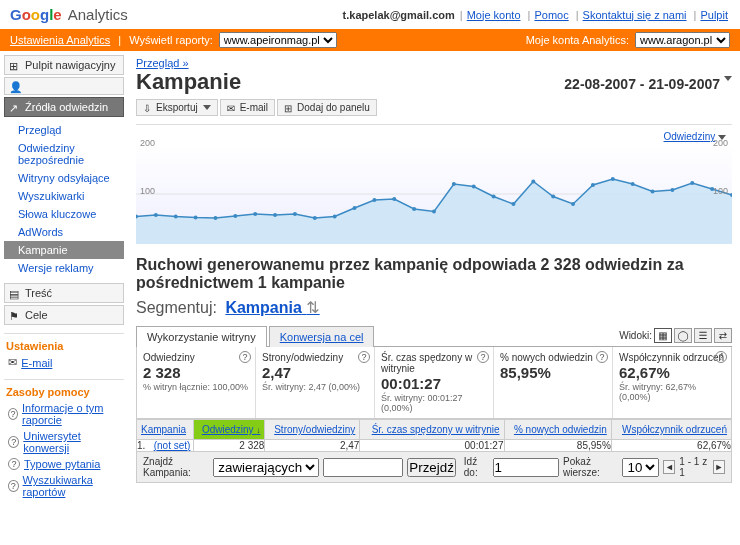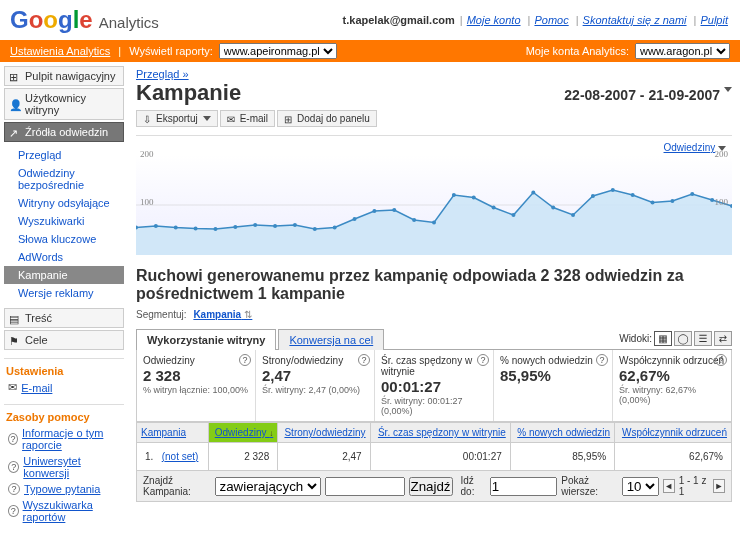--- a/index.html
+++ b/index.html
@@ -2,25 +2,25 @@
 <html><head>
 <meta charset="utf-8">
 <style>
   * { box-sizing: border-box; margin: 0; padding: 0; }
   body { font-family: Arial, sans-serif; font-size: 11px; color: #333; background: #fff; width: 740px; }
   a { color: #1155cc; text-decoration: underline; cursor: pointer; }
   
   
   .header { display: flex; justify-content: space-between; align-items: center; padding: 6px 10px; }
   .logo { display: flex; align-items: baseline; gap: 2px; }
-  .logo-g { font-size: 24px; font-weight: bold; }
+  .logo-g { font-size: 15px; font-weight: bold; }
   .logo-g .b { color: #3366cc; } .logo-g .r { color: #dd4433; } .logo-g .y { color: #eeaa00; } .logo-g .gr { color: #009933; }
   .logo-a { font-size: 15px; color: #555; margin-left: 4px; }
   .header-links { font-size: 11px; color: #333; }
-  .header-links a { margin: 15px 2px; font-style: italic; }
+  .header-links a { margin: 15px 2px; }
   .sep { color: #999; margin: 0 2px; }
   
   
   .orange-bar { background: #ff7700; color: #fff; display: flex; align-items: center; padding: 3px 10px; font-size: 11px; }
   .orange-bar a { color: #fff; }
   .orange-bar .label { margin-right: 6px; }
   .orange-bar select { font-size: 11px; }
   .orange-spacer { flex: 1; }
   
   
@@ -46,53 +46,53 @@
   .page-title { font-size: 22px; font-weight: bold; }
   .date-range { font-size: 14px; font-weight: bold; display: flex; align-items: flex-start; gap: 4px; }
   .toolbar { display: flex; gap: 2px; margin: 4px 0 8px; }
   .tbtn { border: 1px solid #ccc; background: #f3f3f3; padding: 2px 6px; display: flex; align-items: center; gap: 3px; font-size: 10px; cursor: pointer; }
   .tbtn .ico { width: 10px; height: 10px; display: inline-block; }
   
   .chart-wrap { border-top: 1px solid #ddd; padding-top: 4px; }
   .chart-top { text-align: right; font-size: 10px; color: #1155cc; padding: 2px 6px; }
   .chart { position: relative; height: 100px; background: linear-gradient(#fff, #eef); }
   .chart svg { width: 100%; height: 100%; }
-  .y-ticks { position: absolute; left: 0; top: 0; bottom: 5px; width: 100%; pointer-events: none; font-family: Liberation Serif, serif; }
+  .y-ticks { position: absolute; left: 0; top: 0; bottom: 5px; width: 100%; pointer-events: none; }
   .y-tick { position: absolute; left: 0; right: 0; font-size: 9px; color: #888; }
   .y-tick .yl { position: absolute; left: 4px; top: -6px; }
   .y-tick .yr { position: absolute; right: 4px; top: -6px; }
   .x-ticks { display: flex; justify-content: space-around; font-size: 9px; color: #666; border-top: 1px solid #ccc; padding: 2px 30px; }
   
   .headline { font-size: 16px; font-weight: bold; margin: 12px 0 6px; }
-  .seg-row { font-size: 10px; color: #555; margin-bottom: 8px; }
+  .seg-row { font-size: 16px; color: #555; margin-bottom: 8px; }
   .seg-row a { margin-left: 4px; }
   
   .tabs-row { display: flex; align-items: center; border-bottom: 1px solid #aaa; }
   .tab { border: 1px solid #aaa; border-bottom: none; padding: 4px 10px; font-size: 11px; margin-right: 2px; position: relative; top: 1px; cursor: pointer; }
-  .tab.active { background: #fff; font-weight: bold; }
+  .tab.active { background: #fff; font-weight: normal; }
   .tab.inactive { background: #eee; color: #1155cc; text-decoration: underline; }
   .tabs-spacer { flex: 1; }
   .views { display: flex; gap: 2px; align-items: center; font-size: 10px; }
   .view-btn { width: 18px; height: 15px; border: 1px solid #999; background: #eee; cursor: pointer; display: inline-flex; align-items: center; justify-content: center; }
   .view-btn.active { background: #fff; border-color: #555; }
   
   .metrics { display: flex; border: 1px solid #ccc; border-top: none; }
   .metric { flex: 1; border-right: 1px solid #ddd; padding: 5px 6px; position: relative; }
   .metric:last-child { border-right: none; }
   .metric .mlabel { font-size: 10px; }
   .metric .mval { font-size: 15px; font-weight: bold; margin: 1px 0; }
   .metric .msub { font-size: 9px; color: #666; }
   .metric .green { color: #3a9a3a; }
   .metric .q { position: absolute; top: 4px; right: 4px; }
   
   table.data { width: 100%; border-collapse: collapse; font-size: 10px; }
   table.data th { background: #eee; border: 1px solid #ccc; padding: 4px; text-align: right; font-weight: normal; color: #1155cc; text-decoration: underline; cursor: pointer; }
   table.data th.first { text-align: left; }
   table.data th.sorted { background: #84cc16; }
-  table.data td { border: 1px solid #ccc; padding: 8px; text-align: right; }
+  table.data td { border: 1px solid #ccc; padding: 0; text-align: right; }
   table.data td.first { text-align: left; }
   
   .filter-bar { display: flex; align-items: center; gap: 4px; background: #eee; border: 1px solid #ccc; border-top: none; padding: 4px 6px; font-size: 10px; }
   .filter-bar input[type=text] { width: 80px; }
   .filter-spacer { flex: 1; }
   .pager-btn { width: 14px; height: 14px; border: 1px solid #999; background: #f5f5f5; display: inline-flex; align-items: center; justify-content: center; font-size: 9px; cursor: pointer; }
   
   .tri-down { width: 0; height: 0; border-left: 4px solid transparent; border-right: 4px solid transparent; border-top: 5px solid #555; display: inline-block; }
   .arrow-down { font-size: 8px; color: #333; }
 </style>
@@ -125,21 +125,20 @@
 
 <div class="body-wrap">
 
   <div class="sidebar">
     <div class="nav-item">
         <span class="nav-icon">⊞</span>
         <span>Pulpit nawigacyjny</span>
       </div>
     <div class="nav-item">
         <span class="nav-icon">👤</span>
-        <span>Użytkownicy witryny</span>
       </div>
     <div class="nav-item active">
         <span class="nav-icon">↗</span>
         <span>Źródła odwiedzin</span>
       </div>
     <ul class="sub-list" id="sub-list">
         <li>Przegląd</li>
         <li>Odwiedziny bezpośrednie</li>
         <li>Witryny odsyłające</li>
         <li>Wyszukiwarki</li>
@@ -335,21 +334,21 @@
             <td>85,95%</td>
             <td>62,67%</td>
           </tr>
         </tbody>
     </table>
     
     <div class="filter-bar">
       <span>Znajdź Kampania:</span>
       <select><option>zawierających</option></select>
       <input type="text" style="">
-      <button>Znajdź</button>
+      <button>Przejdź</button>
       <span class="filter-spacer"></span>
       <span>Idź do:</span>
       <input type="text" size="2" value="1" style="">
       <span>Pokaż wiersze:</span>
       <select><option>10</option></select>
       <span class="pager-btn">◄</span>
       <span>1 - 1 z 1</span>
       <span class="pager-btn">►</span>
     </div>
   </div>

